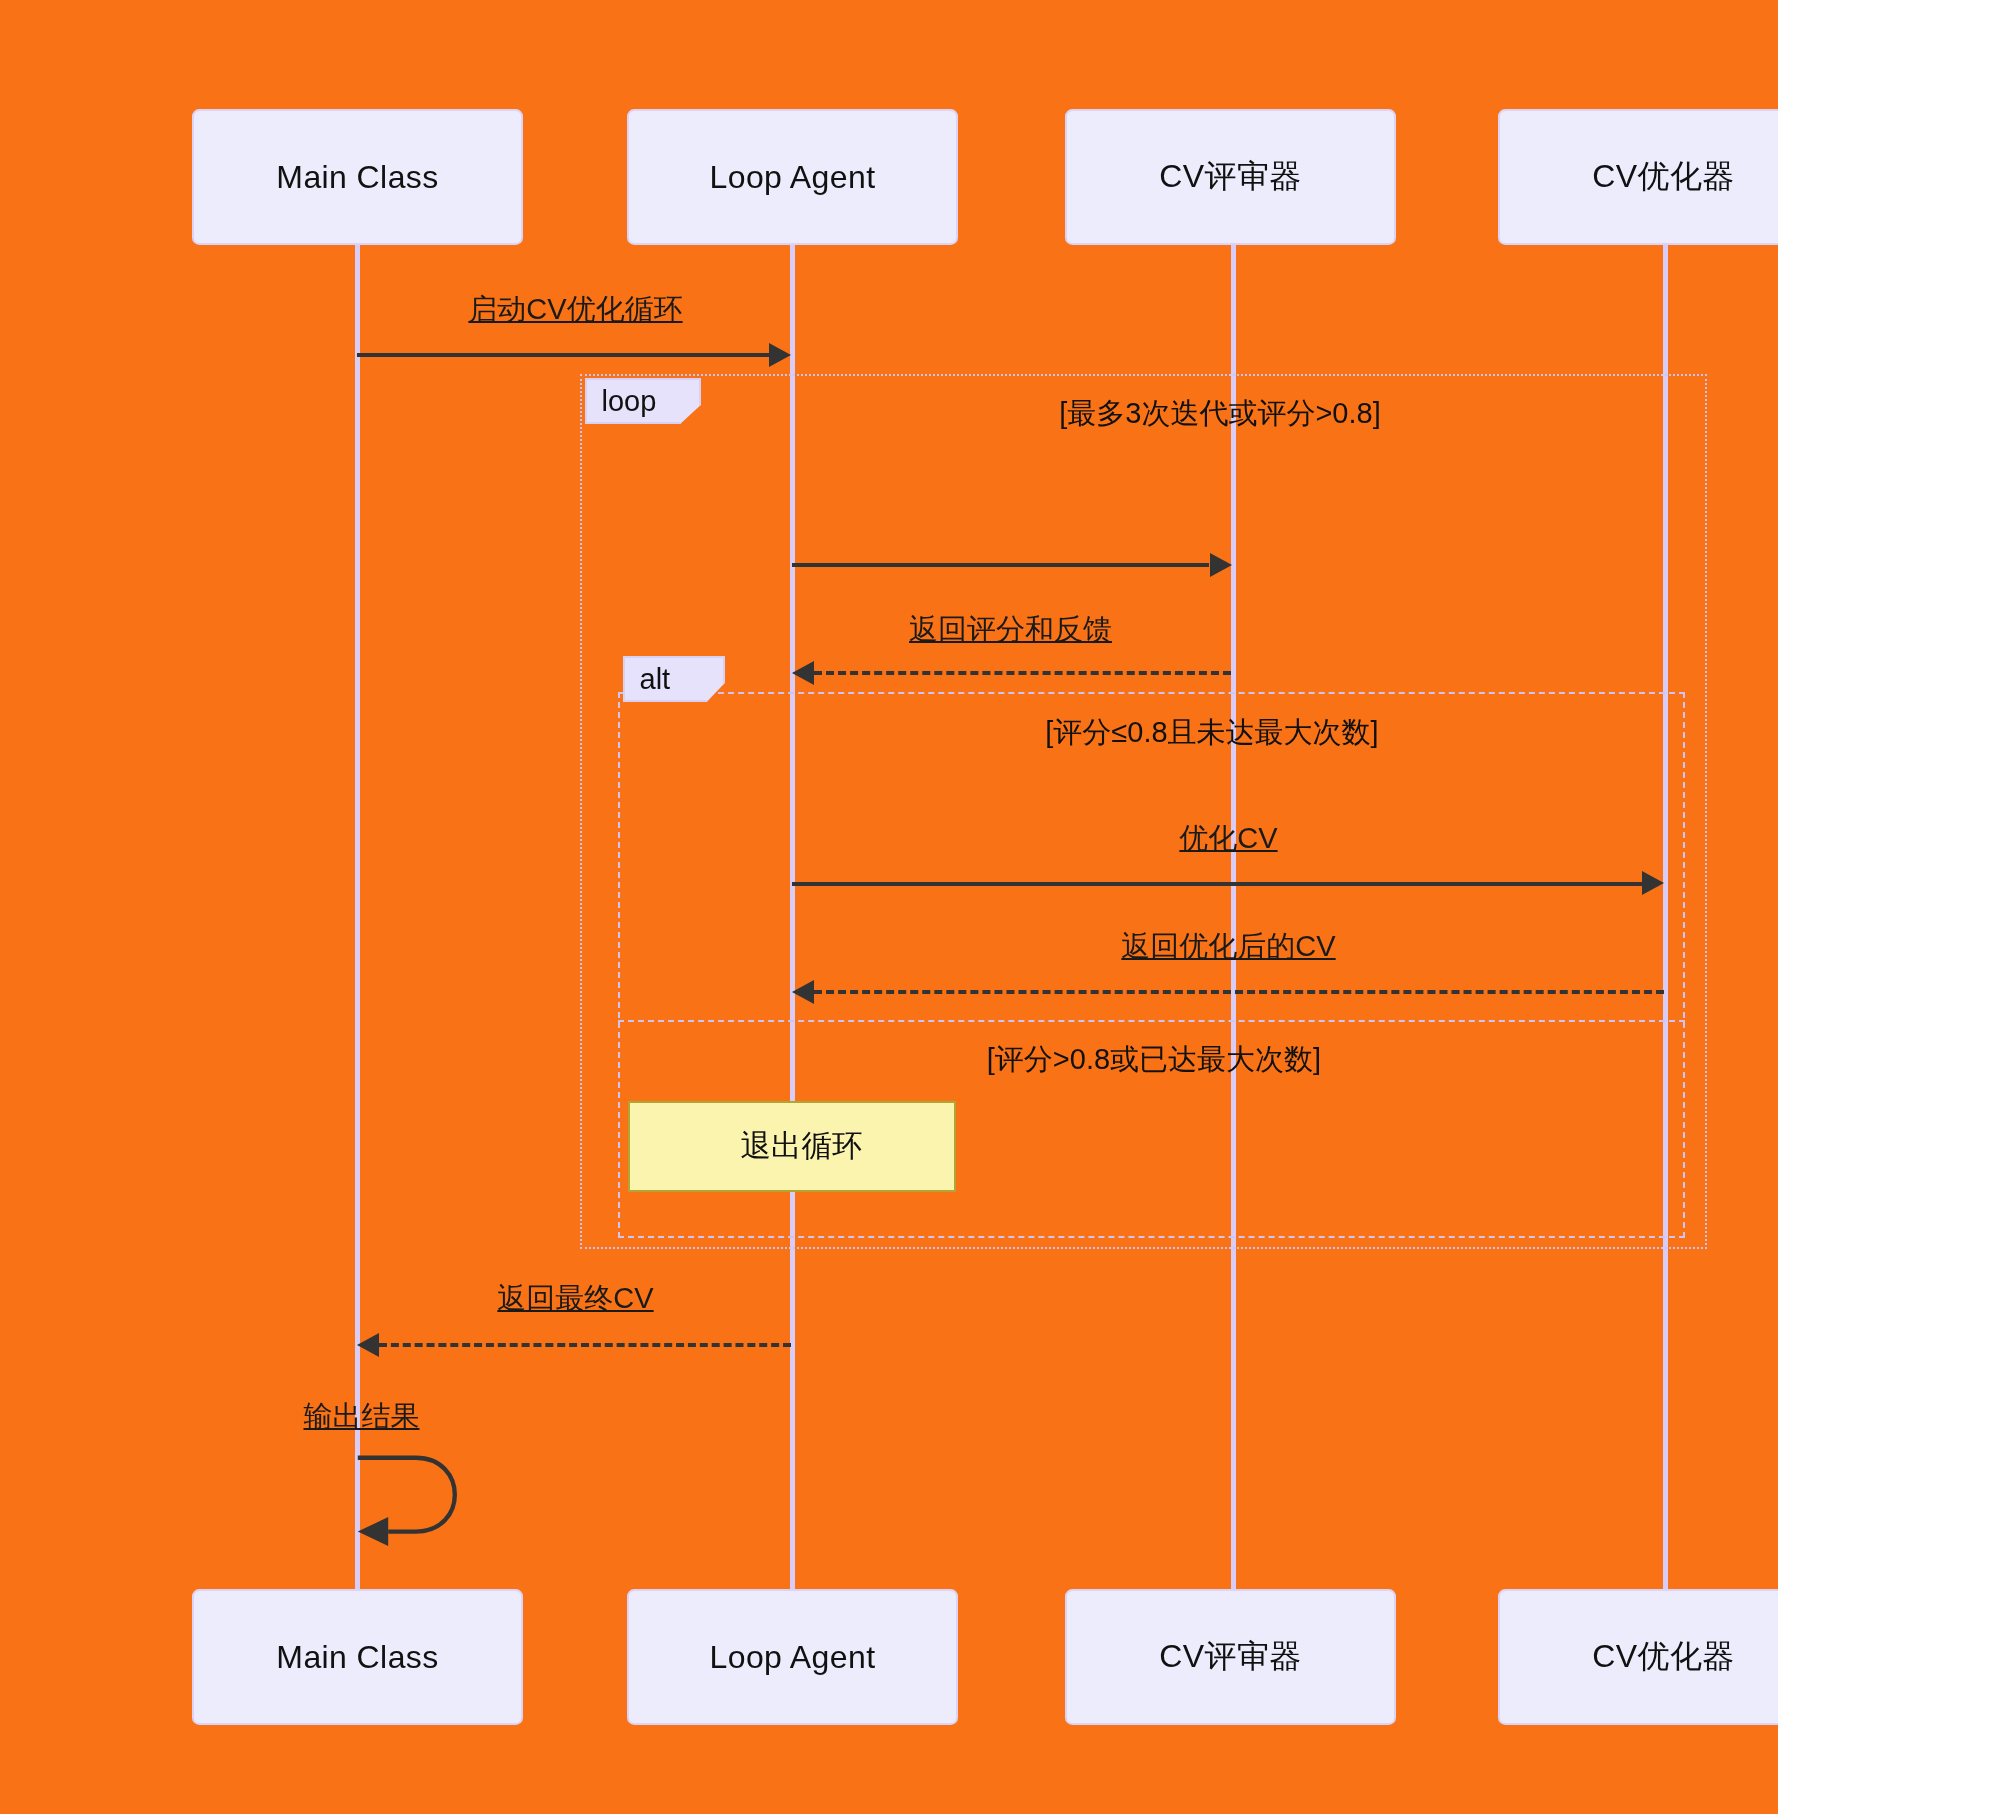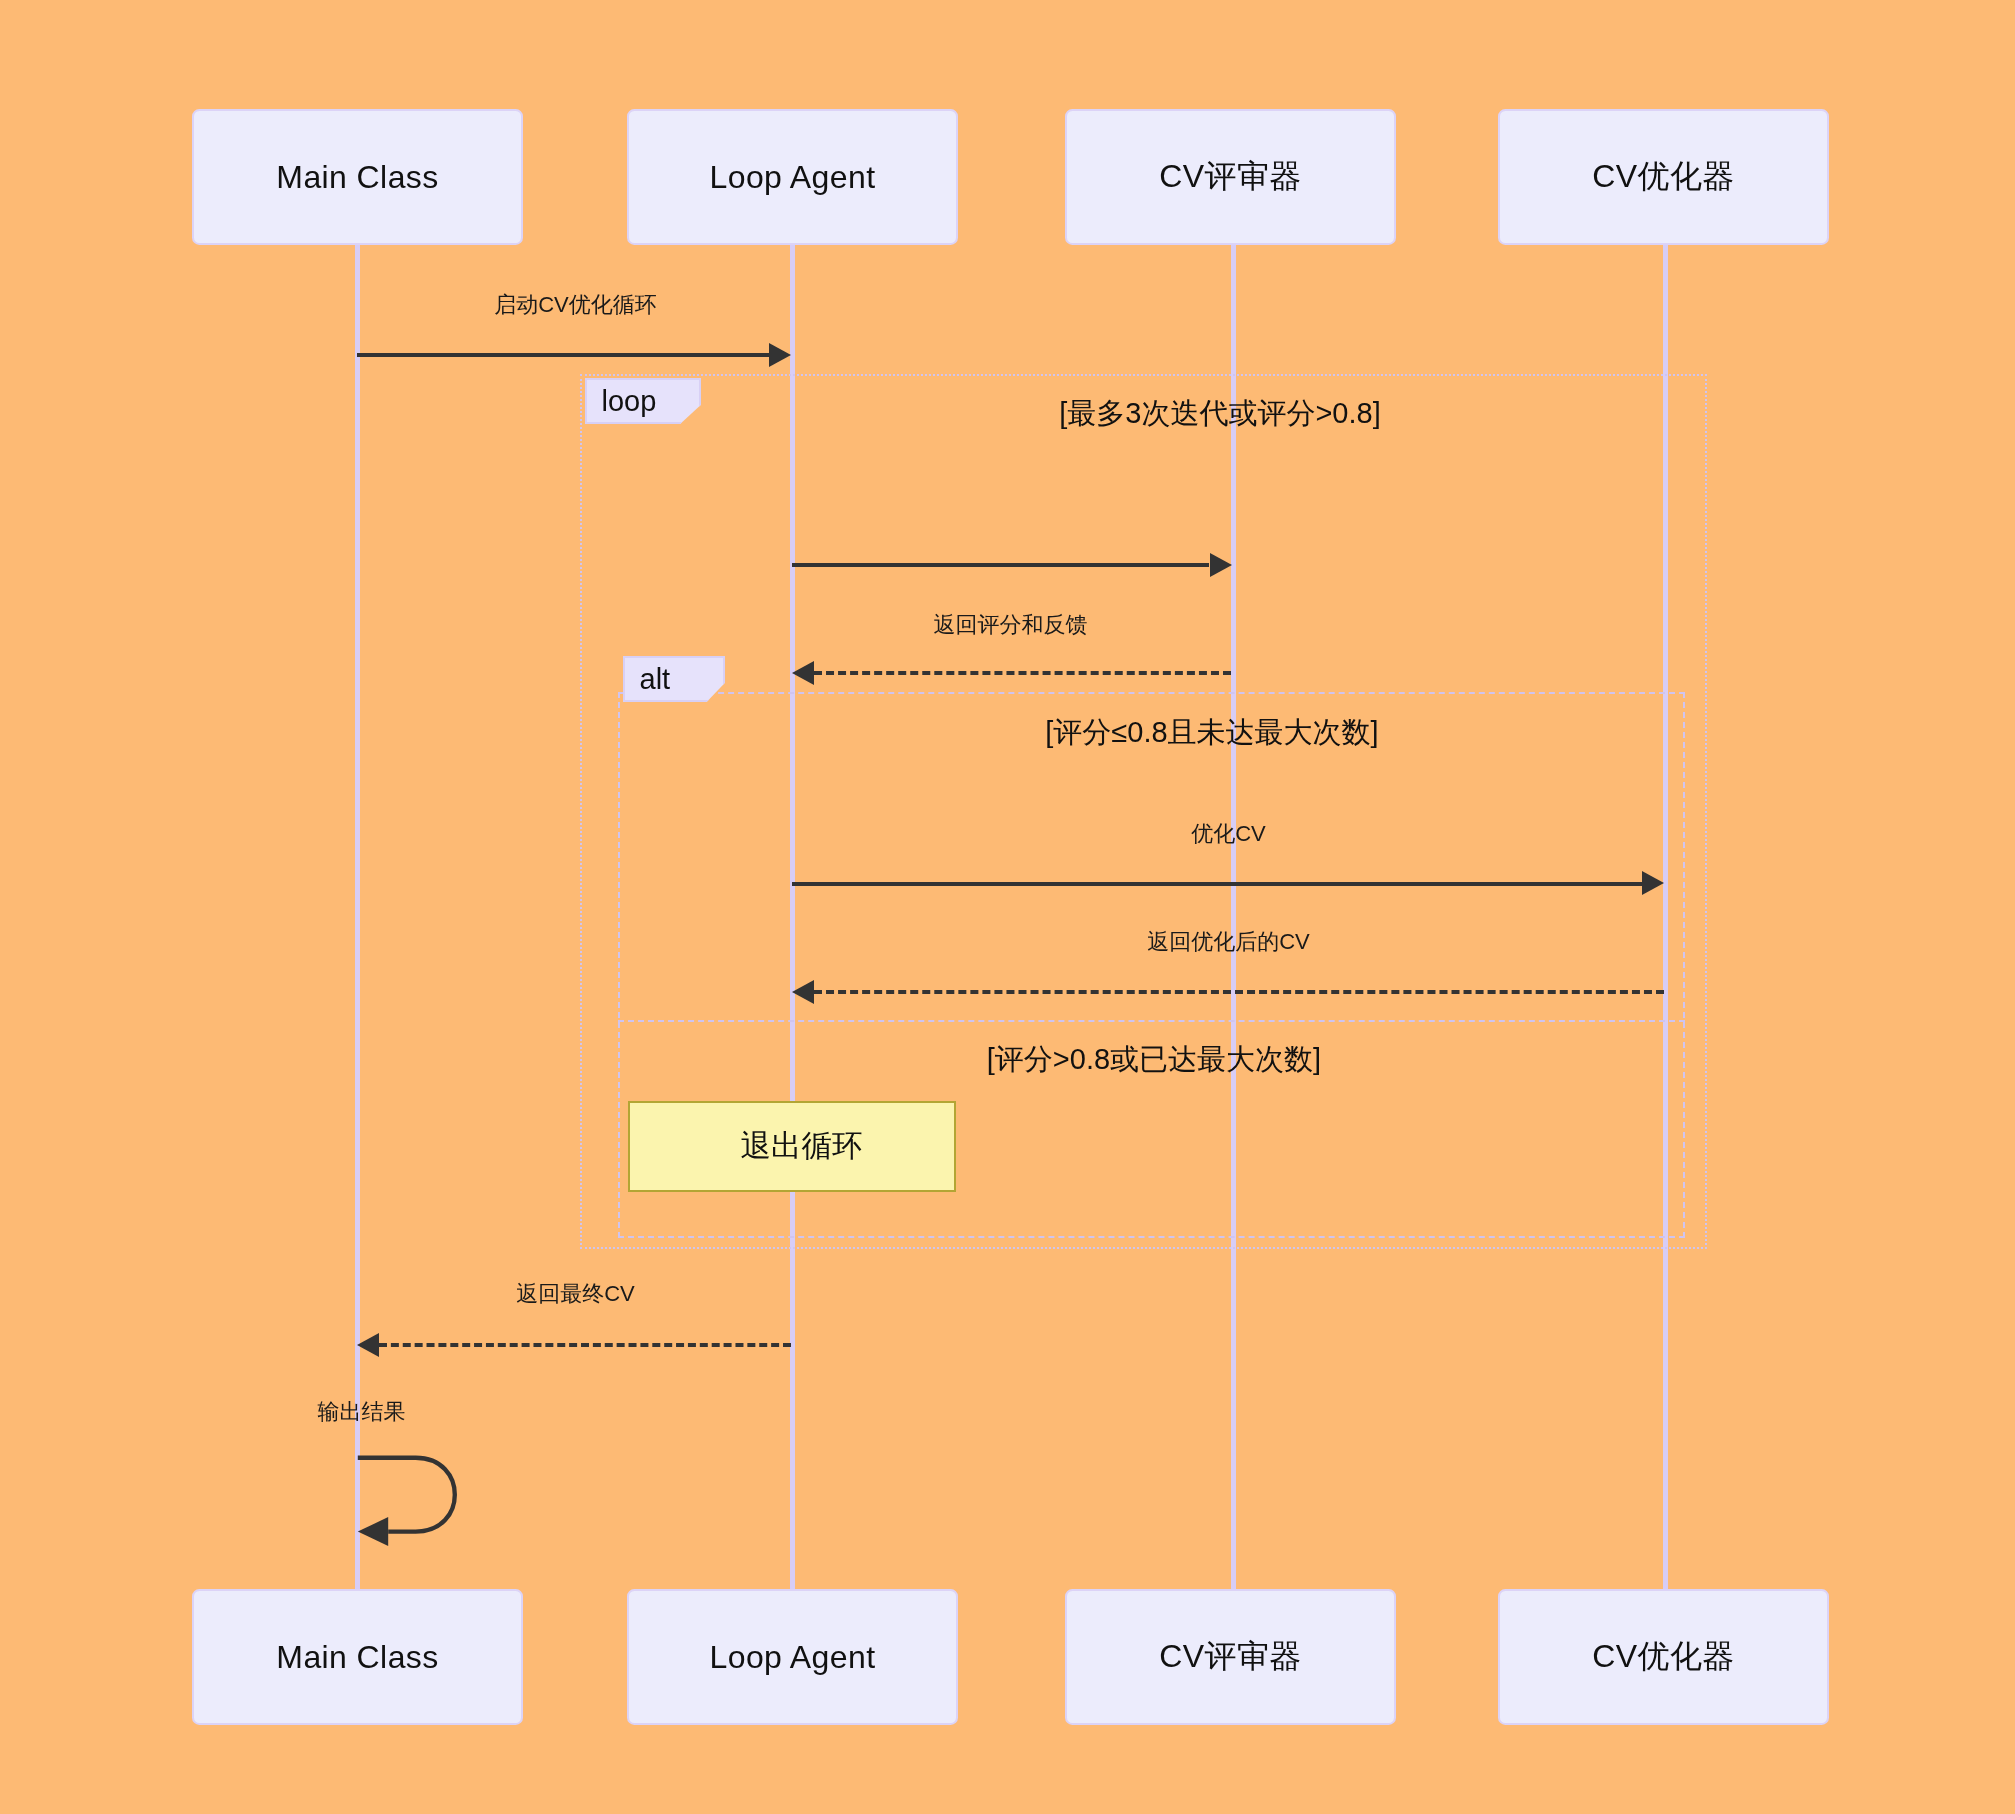--- a/index.html
+++ b/index.html
@@ -3,23 +3,23 @@
 <meta charset="utf-8">
 <style>
   * { box-sizing: border-box; }
   html, body {
     margin: 0; padding: 0;
     background: #ffffff;
     font-family: "Liberation Sans", "DejaVu Sans", sans-serif;
   }
   #canvas {
     position: relative;
-    width: 2015px;
+    width: 1778px;
     height: 1815px;
-    background: #fdba74;
+    background: #f97316;
     overflow: hidden;
   }
 
   
   .participant {
     position: absolute;
     width: 331px;
     height: 136px;
     background: #ececfc;
     border: 2.2px solid #dcd3f7;
@@ -78,24 +78,25 @@
 
   .alt-divider {
     position: absolute;
     border-top: 2.9px dashed #cfc4f0;
     height: 0;
   }
 
   
   .msg-label {
     position: absolute;
-    font-size: 22px;
+    font-size: 29px;
     color: #1a1a1a;
     white-space: nowrap;
     text-align: center;
+    text-decoration: underline;
   }
   .msg-line {
     position: absolute;
     height: 0;
     border-top: 4.4px solid #333333;
   }
   .msg-line.dashed {
     border-top: 4.4px dashed #333333;
   }
   .arrowhead {

